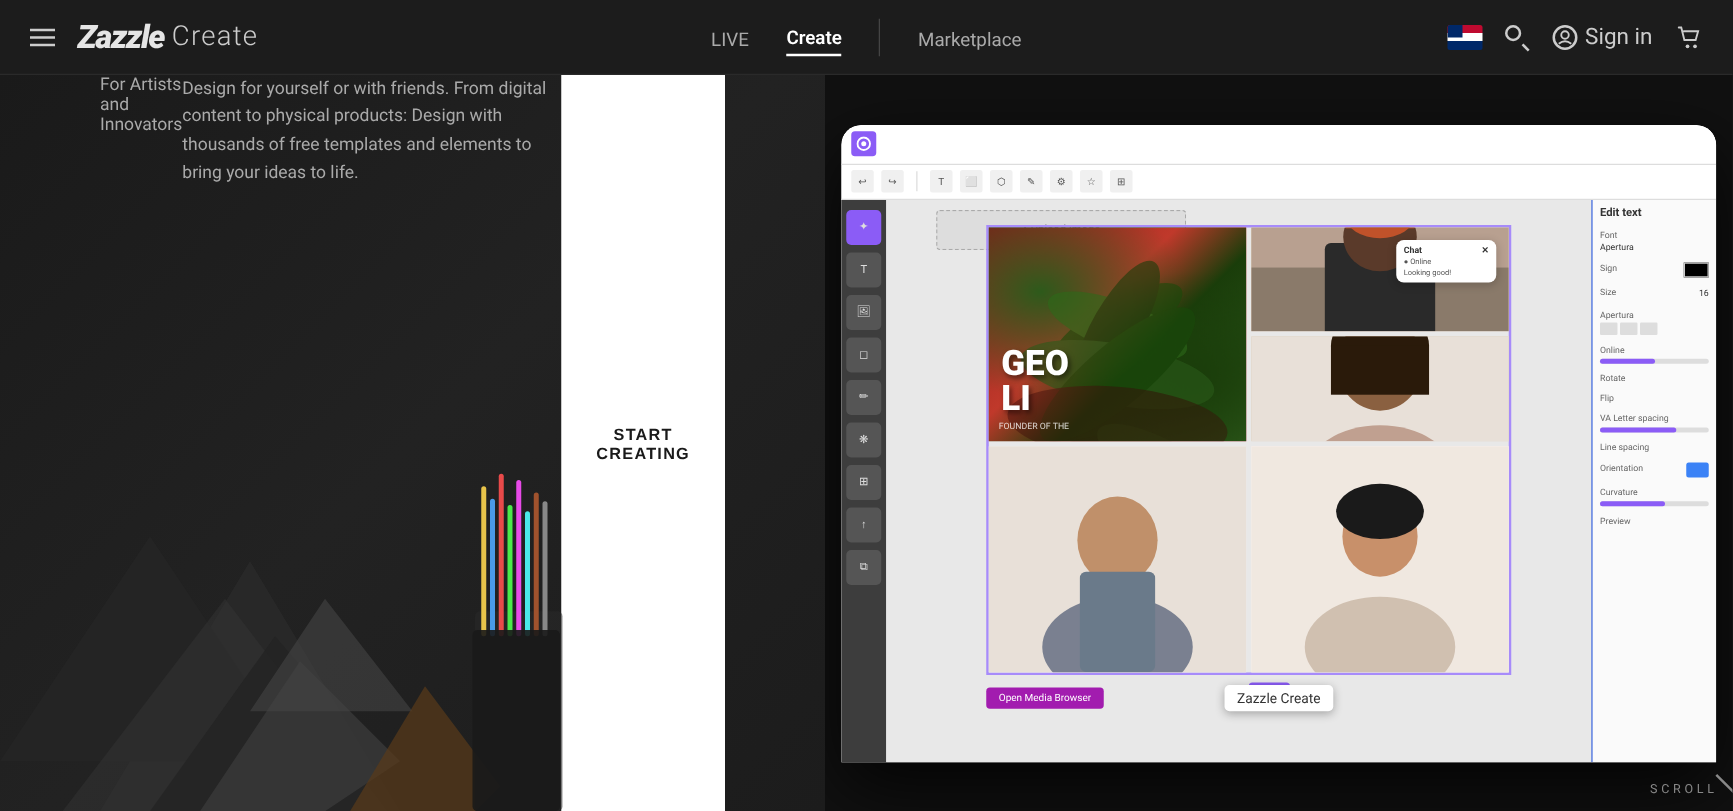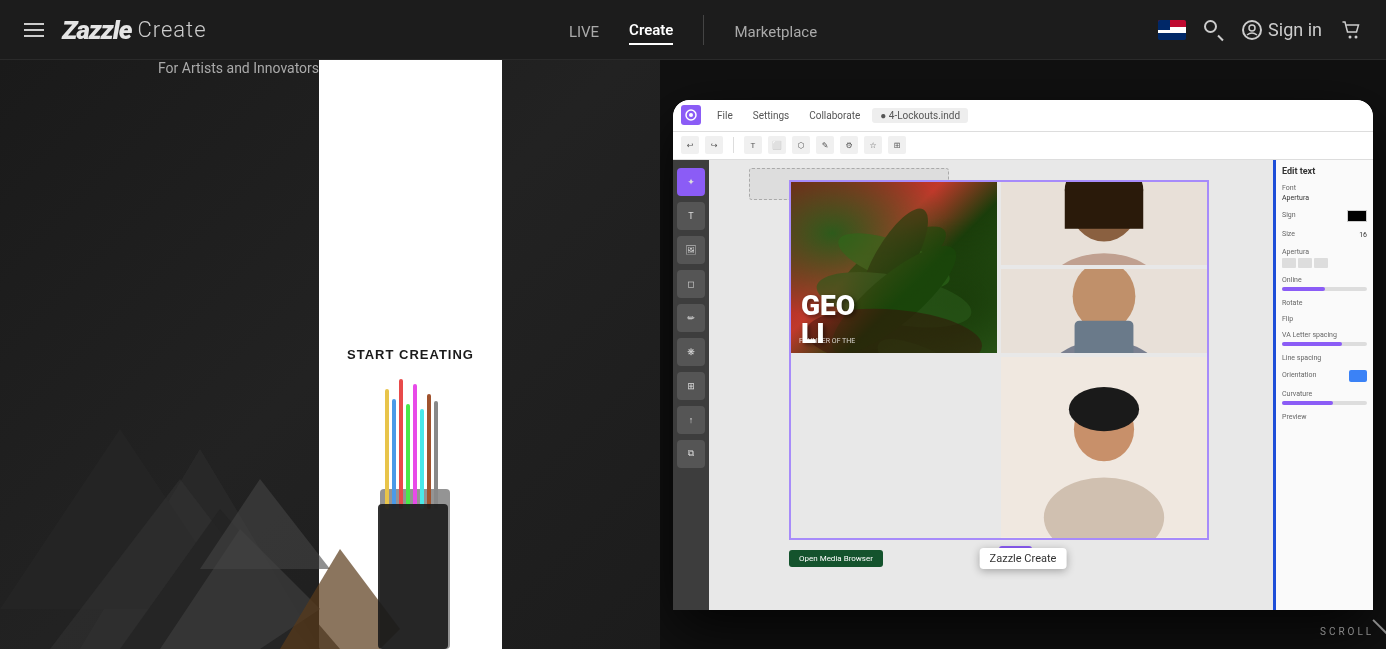--- a/index.html
+++ b/index.html
@@ -448,21 +448,21 @@
 
     
     .leaf-overlay {
       position: absolute;
       inset: 0;
       opacity: 0.6;
     }
 
     .geo-text-overlay {
       position: absolute;
-      bottom: 5px;
+      bottom: 20px;
       left: 10px;
       color: #fff;
       font-weight: 900;
       font-size: 28px;
       line-height: 1;
       text-shadow: 2px 2px 4px rgba(0,0,0,0.5);
     }
 
     
     .chat-bubble {
@@ -483,21 +483,21 @@
       justify-content: space-between;
       font-size: 7px;
       font-weight: bold;
       margin-bottom: 2px;
     }
 
     
     .editor-right-panel {
       width: 100px;
       background: #fafafa;
-      border-left: 3px solid #1d4ed8;
+      border-left: 1px solid #1d4ed8;
       padding: 6px;
       font-size: 7px;
       color: #333;
       overflow: hidden;
     }
 
     .panel-section {
       margin-bottom: 8px;
     }
 
@@ -620,39 +620,34 @@
     <rect x="406" y="75" width="4" height="105" fill="#4ae84a" rx="2"></rect>
     <rect x="413" y="55" width="4" height="125" fill="#e84ae8" rx="2"></rect>
     <rect x="420" y="80" width="4" height="100" fill="#4ae8e8" rx="2"></rect>
     <rect x="427" y="65" width="4" height="115" fill="#a0522d" rx="2"></rect>
     <rect x="434" y="72" width="4" height="108" fill="#888" rx="2"></rect>
 
     <rect x="378" y="175" width="70" height="145" fill="#1a1a1a" rx="4" opacity="0.9"></rect>
   </svg>
 
   <p class="hero-subtitle">For Artists and Innovators</p>
+  <p class="hero-desc">Design for yourself or with friends. From digital content to physical products: Design with thousands of free templates and elements to bring your ideas to life.</p>
   <button class="start-btn">START CREATING</button>
 </div>
 
 <div class="hero-right">
   <div class="monitor-outer">
     <div class="monitor-screen">
 
       <div class="editor-topbar">
         <div class="editor-logo-dot">
           <svg width="12" height="12" viewBox="0 0 12 12">
             <circle cx="6" cy="6" r="5" fill="none" stroke="#fff" stroke-width="1.5"></circle>
             <circle cx="6" cy="6" r="2" fill="#fff"></circle>
           </svg>
-        </div>
-        <div class="editor-tabs">
-          <span class="editor-tab">File</span>
-          <span class="editor-tab">Settings</span>
-          <span class="editor-tab">Collaborate</span>
-          <span class="editor-tab active">● 4-Lockouts.indd</span>
         </div>
       </div>
 
       <div class="editor-toolbar">
         <div class="toolbar-btn-sm">↩</div>
         <div class="toolbar-btn-sm">↪</div>
         <div style="width:1px;height:16px;background:#ddd;margin:0 4px;"></div>
         <div class="toolbar-btn-sm">T</div>
         <div class="toolbar-btn-sm">⬜</div>
         <div class="toolbar-btn-sm">⬡</div>
@@ -702,20 +697,47 @@
               </svg>
 
               <div class="geo-text-overlay">
                 <div>GEO</div>
                 <div>LI</div>
               </div>
 
               <div style="position:absolute;bottom:8px;left:8px;right:8px;font-size:7px;color:#fff;opacity:0.8;">FOUNDER OF THE</div>
             </div>
 
+            <div class="collage-cell" style="background:#c8b49a;position:relative;overflow:hidden;">
+              
+              <svg width="100%" height="100%" viewBox="0 0 210 180" preserveAspectRatio="xMidYMid slice">
+
+                <rect width="210" height="180" fill="#b8a090"></rect>
+
+                <rect x="0" y="80" width="210" height="100" fill="#8a7a6a"></rect>
+
+                <rect x="60" y="60" width="90" height="120" fill="#2a2a2a" rx="5"></rect>
+
+                <ellipse cx="105" cy="55" rx="30" ry="28" fill="#5a3a2a"></ellipse>
+
+                <ellipse cx="105" cy="38" rx="28" ry="18" fill="#c0522a"></ellipse>
+                <rect x="77" y="38" width="56" height="10" fill="#c0522a"></rect>
+              </svg>
+              
+              <div class="chat-bubble">
+                <div class="chat-header">
+                  <span>Chat</span>
+                  <span>✕</span>
+                </div>
+                <div style="font-size:6px;color:#555;">
+                  <div style="margin-bottom:2px;">● Online</div>
+                  <div>Looking good!</div>
+                </div>
+              </div>
+            </div>
 
             <div class="collage-cell" style="background:#e8ddd0;position:relative;overflow:hidden;">
               <svg width="100%" height="100%" viewBox="0 0 210 180" preserveAspectRatio="xMidYMid slice">
                 <rect width="210" height="180" fill="#d8cdc0"></rect>
 
                 <rect x="0" y="0" width="210" height="180" fill="#e8e0d8"></rect>
 
                 <ellipse cx="105" cy="160" rx="60" ry="40" fill="#c0a090"></ellipse>
                 <ellipse cx="105" cy="70" rx="35" ry="38" fill="#8a6040"></ellipse>
 
@@ -743,21 +765,21 @@
               </svg>
             </div>
 
           </div>
 
           <div style="position:absolute;top:386px;left:290px;background:#8b5cf6;color:#fff;font-size:8px;padding:3px 8px;border-radius:3px;display:flex;gap:8px;">
             <span>−</span>
             <span>+</span>
           </div>
 
-          <div style="position:absolute;top:390px;left:80px;background:#14532d;color:#fff;font-size:8px;padding:4px 10px;border-radius:3px;">Open Media Browser</div>
+          <div style="position:absolute;top:390px;left:80px;background:#a21caf;color:#fff;font-size:8px;padding:4px 10px;border-radius:3px;">Open Media Browser</div>
 
         </div>
 
         <div class="editor-right-panel">
           <div class="panel-section">
             <div style="font-size:9px;font-weight:bold;margin-bottom:4px;">Edit text</div>
           </div>
           <div class="panel-section">
             <div class="panel-label">Font</div>
             <div class="panel-row">

